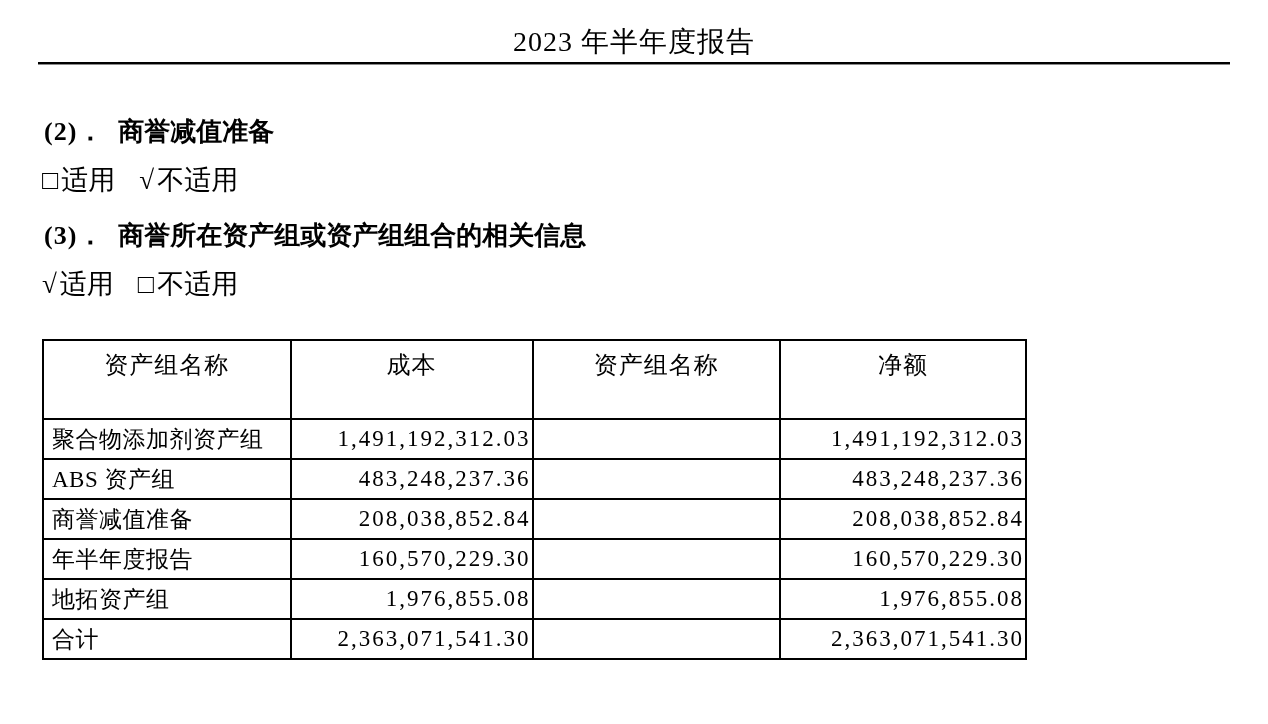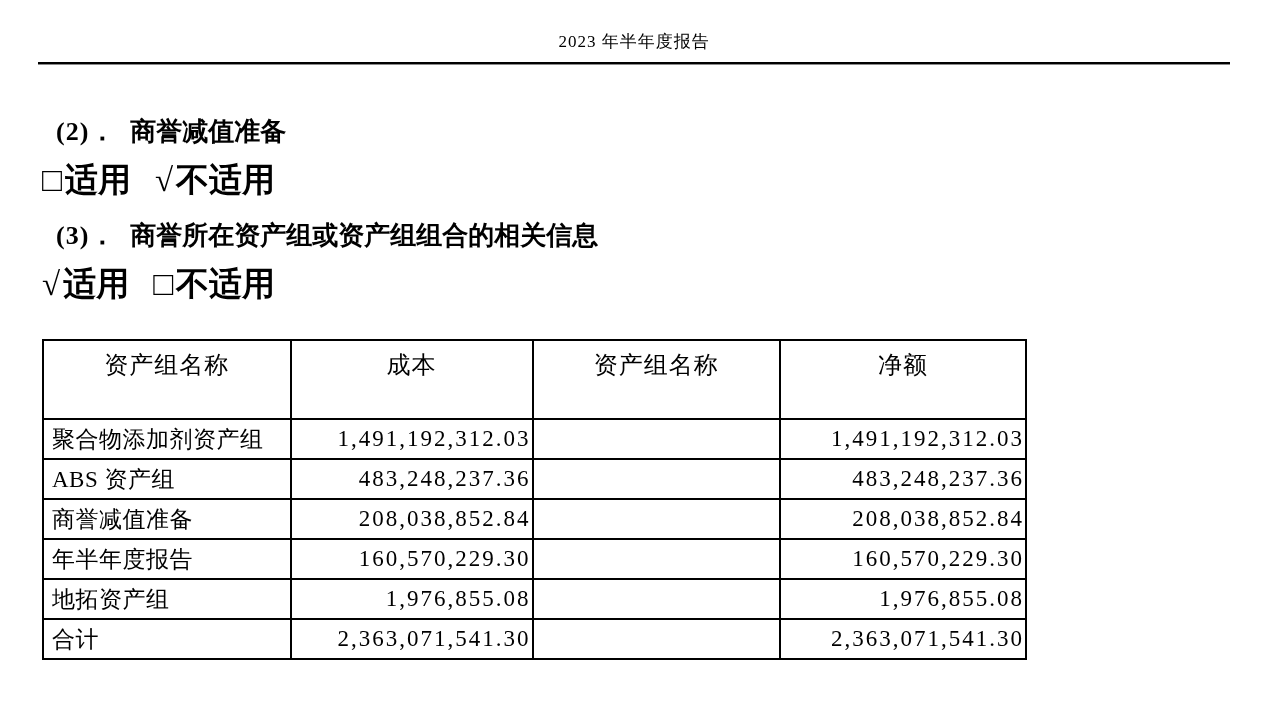--- a/index.html
+++ b/index.html
@@ -14,46 +14,46 @@
     width: 1268px;
     height: 724px;
     background: #ffffff;
     overflow: hidden;
   }
   
   .doc-title {
     margin: 0;
     padding-top: 26px;
     text-align: center;
-    font-size: 17px;
+    font-size: 28px;
     line-height: 32px;
     font-weight: normal;
     letter-spacing: 1px;
   }
   .header-rule {
     margin: 4px 38px 0 38px;
     height: 2px;
     background: #000;
     border-bottom: 1px solid #8a8a8a;
   }
   
   .content { padding: 0 44px 0 40px; }
   .section-heading {
-    margin: 50px 0 0 16px;
+    margin: 50px 0 0 4px;
     font-size: 26px;
     line-height: 34px;
     font-weight: bold;
   }
   .section-heading .sec-num { margin-right: 14px; letter-spacing: 1px; }
   .section-heading.second { margin-top: 20px; }
   .applicability {
     margin: 12px 0 0 2px;
-    font-size: 33px;
+    font-size: 27px;
     line-height: 38px;
-    font-weight: bold;
+    font-weight: normal;
   }
   .applicability .option { margin-right: 24px; white-space: nowrap; }
   .applicability .mark { margin-right: 3px; }
   
   .asset-table {
     margin: 36px 0 0 2px;
     width: 985px;
     border-collapse: collapse;
     table-layout: fixed;
   }

